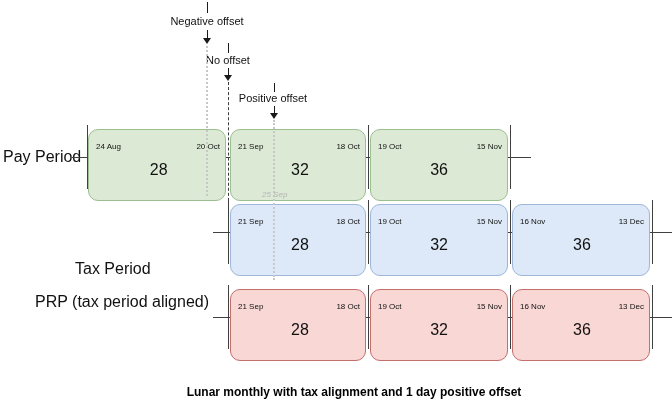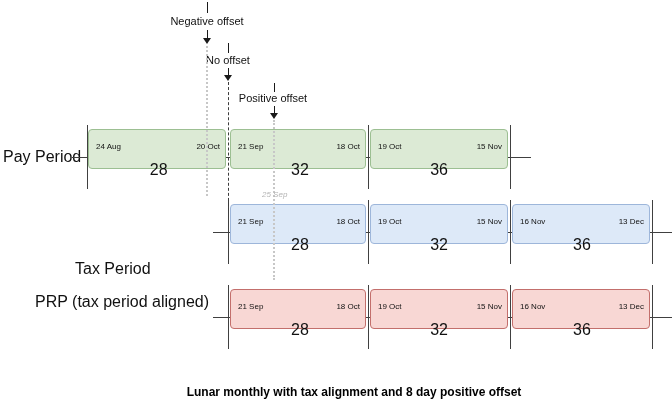--- a/index.html
+++ b/index.html
@@ -13,21 +13,21 @@
   .mshaft{position:absolute;width:1px;background:#1a1a1a;}
   .mhead{position:absolute;width:0;height:0;border-left:4px solid transparent;border-right:4px solid transparent;border-top:6px solid #1a1a1a;transform:translateX(-4px);}
   
   .gdot{position:absolute;width:0;border-left:2px dotted #c7c7c7;z-index:1;}
   .gdash{position:absolute;width:0;border-left:1px dashed #3c3c3c;z-index:1;}
   .datemark{position:absolute;font-size:8px;color:#b5b5b5;white-space:nowrap;z-index:3;font-style:italic;}
   
   .rowlabel{position:absolute;font-size:16px;line-height:13px;white-space:nowrap;color:#111;}
   .hline{position:absolute;height:1px;background:#404040;}
   .tick{position:absolute;width:1px;background:#404040;}
-  .pbox{position:absolute;box-sizing:border-box;height:40px;border:1.5px solid;border-radius:4px;}
+  .pbox{position:absolute;box-sizing:border-box;height:72px;border:1.5px solid;border-radius:10px;}
   .pbox .prow{position:absolute;left:0;right:0;top:3px;height:26px;display:flex;align-items:center;padding:0 5px 0 7px;box-sizing:border-box;}
   .pdate{font-size:8px;color:#111;white-space:nowrap;position:relative;z-index:2;}
   .pnum{flex:1;text-align:center;font-size:16px;color:#111;position:relative;z-index:2;margin-top:47px;}
   
   .caption{position:absolute;left:354px;top:385px;transform:translateX(-50%);font-size:12px;font-weight:bold;white-space:nowrap;color:#000;}
 </style>
 </head>
 <body>
 
 <div id="canvas">
@@ -131,15 +131,15 @@
   <div class="mbar" style="left:228px;top:43px;height:10px;"></div>
   <div class="mlabel" style="left:228px;top:54px;">No offset</div>
   <div class="mshaft" style="left:228px;top:68px;height:7px;"></div>
   <div class="mhead" style="left:228px;top:75px;"></div>
 
   <div class="mbar" style="left:274px;top:83px;height:9px;"></div>
   <div class="mlabel" style="left:273px;top:92px;">Positive offset</div>
   <div class="mshaft" style="left:274px;top:106px;height:7px;"></div>
   <div class="mhead" style="left:274px;top:113px;"></div>
 
-  <div class="caption">Lunar monthly with tax alignment and 8 day positive offset</div>
+  <div class="caption">Lunar monthly with tax alignment and 1 day positive offset</div>
 
 </div>
 
 </body></html>

